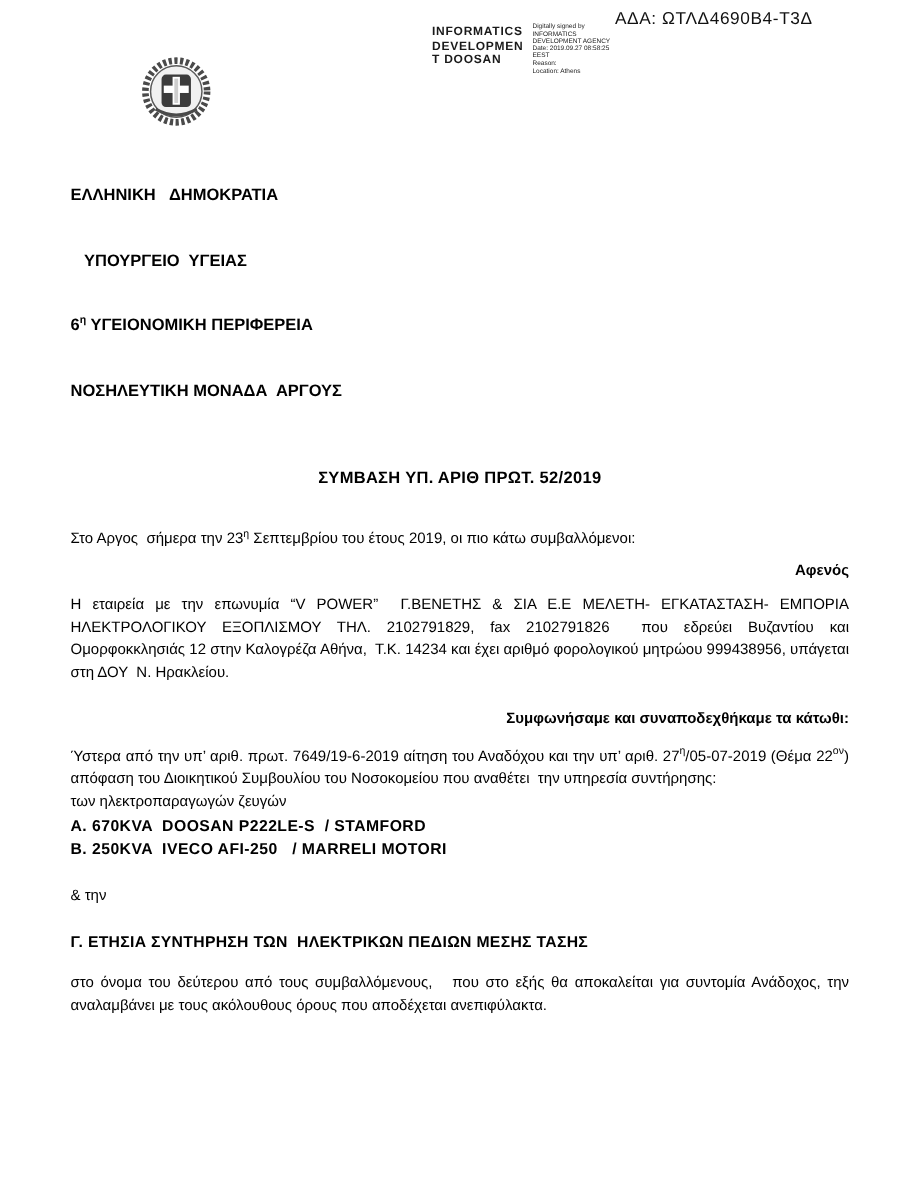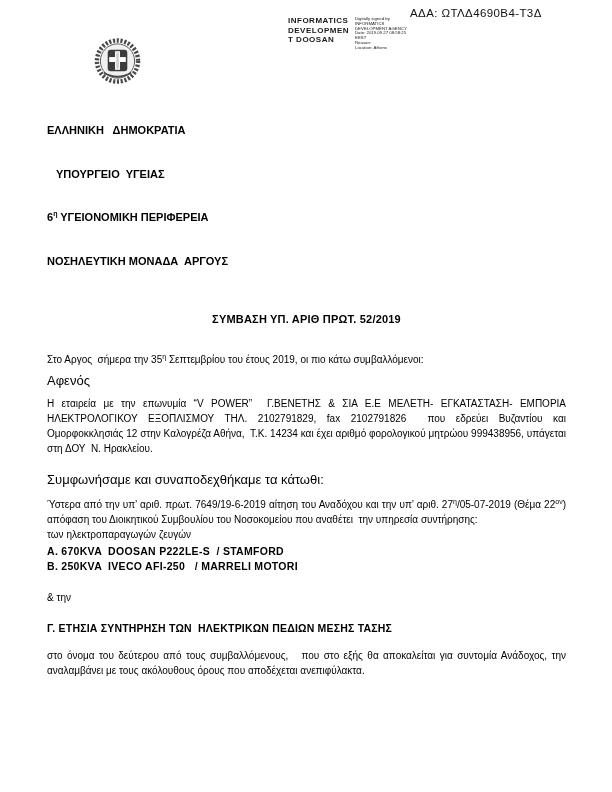--- a/index.html
+++ b/index.html
@@ -35,21 +35,21 @@
   }
   .letterhead{
     font-weight:bold;font-size:11px;line-height:14.5px;white-space:pre;
   }
   .title{
     margin-top:16px;font-weight:bold;font-size:11px;line-height:13px;text-align:center;
     letter-spacing:0.2px;
   }
   .intro{margin-top:26px;white-space:pre-wrap;}
   .heading{
-    font-weight:normal;font-size:13px;line-height:15px;text-align:left;
+    font-weight:bold;font-size:10px;line-height:15px;text-align:right;
   }
   .heading.h-afenos{margin-top:6px;}
   .heading.h-afeterou{margin-top:0;padding-right:50px;}
   .heading.h-agree{margin-top:16px;}
   .para{
     margin:0;text-align:justify;white-space:pre-wrap;
   }
   .para.p1{margin-top:6px;}
   .para.p2{margin-top:8px;}
   .para.p3{margin-top:10px;}
@@ -101,21 +101,21 @@
 
     <div class="letterhead">
       <div>ΕΛΛΗΝΙΚΗ   ΔΗΜΟΚΡΑΤΙΑ</div>
       <div>   ΥΠΟΥΡΓΕΙΟ  ΥΓΕΙΑΣ</div>
       <div><span>6</span><sup>η</sup><span> ΥΓΕΙΟΝΟΜΙΚΗ ΠΕΡΙΦΕΡΕΙΑ</span></div>
       <div>ΝΟΣΗΛΕΥΤΙΚΗ ΜΟΝΑΔΑ  ΑΡΓΟΥΣ</div>
     </div>
 
     <div class="title">ΣΥΜΒΑΣΗ ΥΠ. ΑΡΙΘ ΠΡΩΤ. 52/2019</div>
 
-    <div class="intro"><span>Στο Αργος  σήμερα την 35</span><sup>η</sup><span> Σεπτεμβρίου του έτους 2019, οι πιο κάτω συμβαλλόμενοι:</span></div>
+    <div class="intro"><span>Στο Αργος  σήμερα την 23</span><sup>η</sup><span> Σεπτεμβρίου του έτους 2019, οι πιο κάτω συμβαλλόμενοι:</span></div>
 
     <div class="heading h-afenos">Αφενός</div>
 
 
 
     <p class="para p2">Η εταιρεία με την επωνυμία “V POWER”  Γ.ΒΕΝΕΤΗΣ &amp; ΣΙΑ Ε.Ε ΜΕΛΕΤΗ- ΕΓΚΑΤΑΣΤΑΣΗ- ΕΜΠΟΡΙΑ ΗΛΕΚΤΡΟΛΟΓΙΚΟΥ ΕΞΟΠΛΙΣΜΟΥ ΤΗΛ. 2102791829, fax 2102791826  που εδρεύει Βυζαντίου και Ομορφοκκλησιάς 12 στην Καλογρέζα Αθήνα,  Τ.Κ. 14234 και έχει αριθμό φορολογικού μητρώου 999438956, υπάγεται στη ΔΟΥ  Ν. Ηρακλείου.</p>
 
     <div class="heading h-agree">Συμφωνήσαμε και συναποδεχθήκαμε τα κάτωθι:</div>
 
     <p class="para p3"><span>Ύστερα από την υπ’ αριθ. πρωτ. 7649/19-6-2019 αίτηση του Αναδόχου και την υπ’ αριθ. 27</span><sup>η</sup><span>/05-07-2019 (Θέμα 22</span><sup>ον</sup><span>) απόφαση του Διοικητικού Συμβουλίου του Νοσοκομείου που αναθέτει  την υπηρεσία συντήρησης:</span></p>

